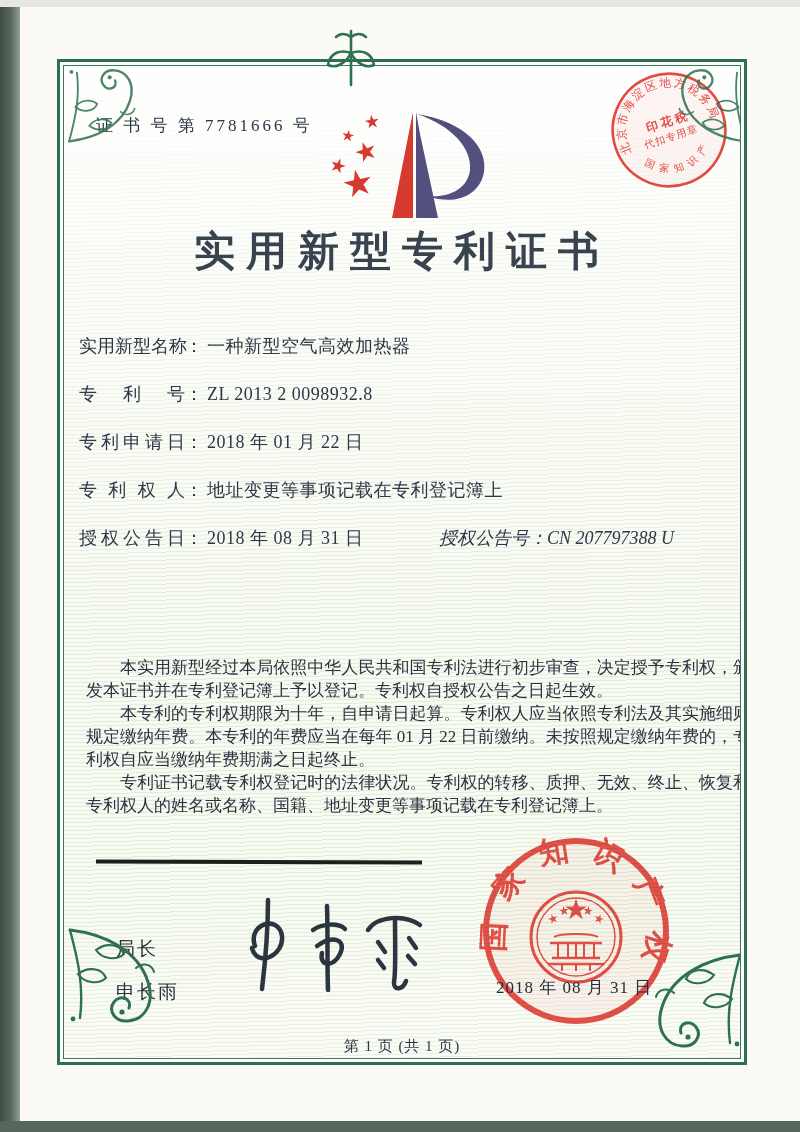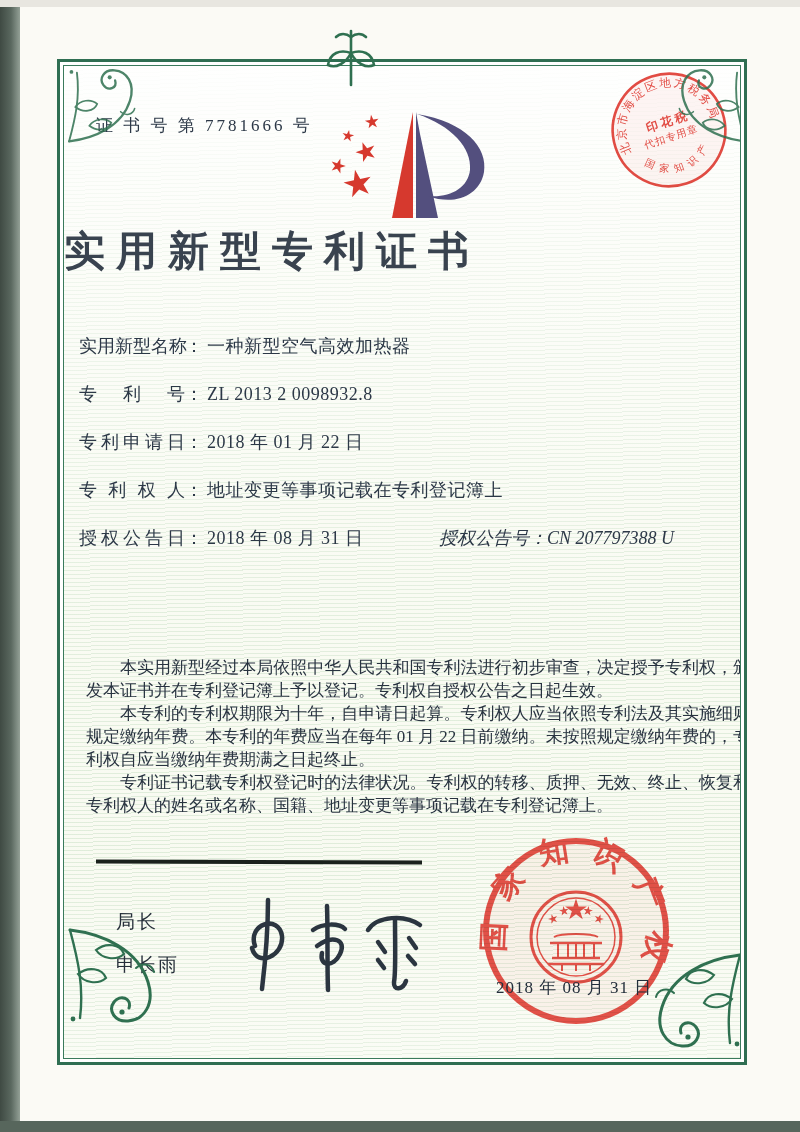--- a/index.html
+++ b/index.html
@@ -17,38 +17,38 @@
       linear-gradient(180deg, rgba(255,255,255,0.95) 0%, rgba(255,255,255,0.55) 22%, rgba(255,255,255,0.18) 55%, rgba(255,255,255,0.10) 80%, rgba(255,255,255,0.35) 100%),
       repeating-linear-gradient(178.5deg, rgba(146,194,146,0.28) 0px, rgba(146,194,146,0.28) 1px, rgba(255,255,255,0) 1px, rgba(255,255,255,0) 4px);
     overflow:hidden; }
 
   .cert-number { position:absolute; left:32px; top:48px; font-size:17px; letter-spacing:3px; color:#2c3847; }
 
   .logo { position:absolute; left:252px; top:34px; width:190px; height:128px; }
   .tax-stamp { position:absolute; left:545px; top:4px; width:120px; height:120px;
     transform:rotate(-18deg); mix-blend-mode:multiply; opacity:0.95; }
 
-  .title { position:absolute; left:0; top:158px; width:100%; text-align:left;
+  .title { position:absolute; left:0; top:158px; width:100%; text-align:center;
     font-size:41px; font-weight:bold; letter-spacing:11px; color:#39434f; }
 
   .fields { position:absolute; left:15px; top:268px; width:630px; }
   .field-row { position:relative; height:48px; font-size:18px; color:#2c3847; white-space:nowrap; }
   .field-label { display:inline-block; width:106px; text-align:justify; text-align-last:justify; vertical-align:top; }
   .field-colon { display:inline-block; margin-right:4px; }
   .field-value { letter-spacing:0.5px; }
   .grant-no { position:absolute; left:360px; top:0;font-style:italic; }
 
   .body-text { position:absolute; left:22px; top:590px; width:664px; font-size:17px;
     line-height:23px; color:#283340; text-align:justify; }
   .body-text p { text-indent:2em; }
 
   .divider-bar { position:absolute; left:32px; top:794px; width:326px; height:4px;
     background:#1a211c; transform:rotate(0.2deg); }
 
-  .director { position:absolute; left:52px; top:843px; font-size:19px; color:#262f3a; }
+  .director { position:absolute; left:52px; top:870px; font-size:19px; color:#262f3a; }
   .director div { margin-bottom:17px; letter-spacing:2px; }
   .signature { position:absolute; left:163px; top:828px; width:210px; height:100px; }
 
   .official-seal { position:absolute; left:412px; top:765px; width:200px; height:200px;
     mix-blend-mode:multiply; opacity:0.93; }
   .seal-date { position:absolute; left:432px; top:910px; width:220px; font-size:17px;
     letter-spacing:1px; color:#232e3b; z-index:5; }
 
   .footer-page { position:absolute; left:0; top:971px; width:100%; text-align:center;
     font-size:15px; color:#2c3847; letter-spacing:1px; }
@@ -190,20 +190,21 @@
           <g stroke-width="2">
             <path d="M82,112 L82,126 M92,112 L92,126 M100,112 L100,126 M108,112 L108,126 M118,112 L118,126"></path>
           </g>
           <path stroke-width="2.5" d="M76,127 L124,127"></path>
           <path stroke-width="2.5" d="M72,133 L128,133"></path>
           <path stroke-width="2" d="M86,133 L86,140 M100,133 L100,140 M114,133 L114,140"></path>
         </g>
       </svg>
       <div class="seal-date">2018 年 08 月 31 日</div>
 
+      <div class="footer-page">第 1 页 (共 1 页)</div>
 
       <svg class="ornament orn-br" viewBox="0 0 100 100">
           <use href="#flourish"></use>
         </svg>
       <svg class="ornament orn-bl" viewBox="0 0 100 100">
           <use href="#flourish"></use>
         </svg>
       <svg class="ornament orn-tr" viewBox="0 0 100 100">
           <use href="#flourish"></use>
         </svg>

